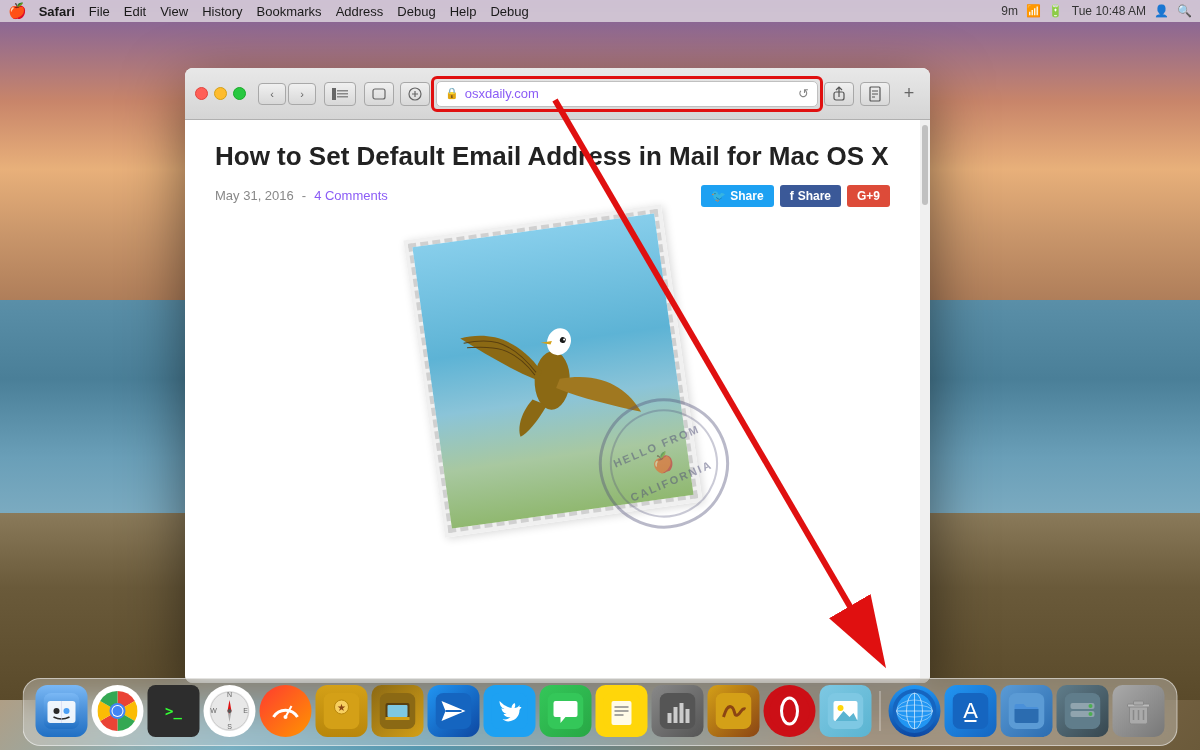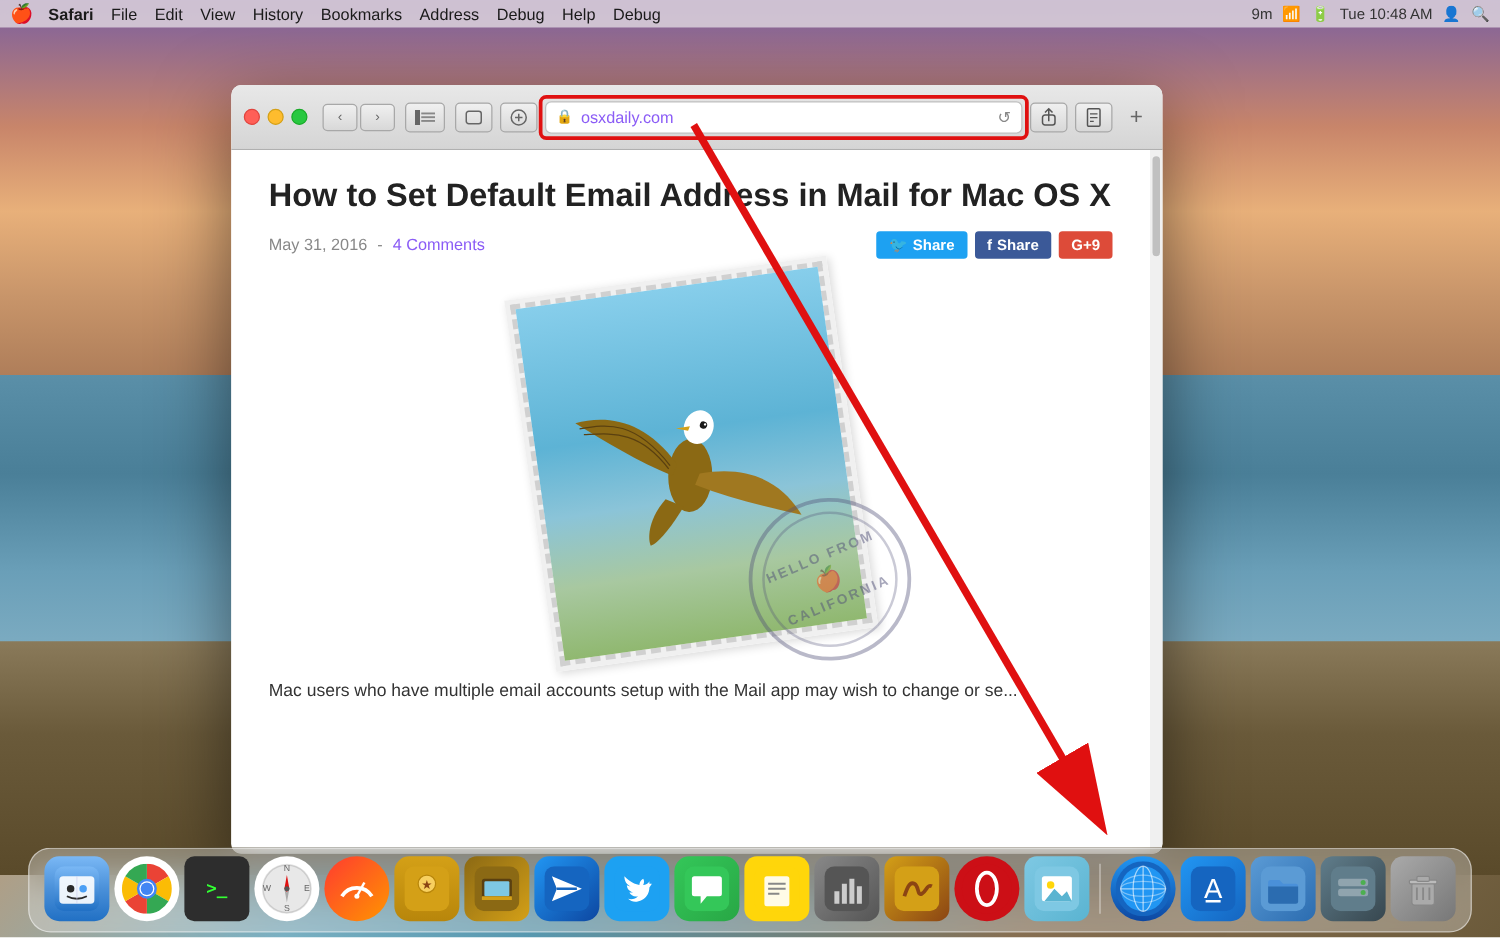--- a/index.html
+++ b/index.html
@@ -604,21 +604,20 @@
             </div>
 
             <div class="stamp-postmark">
               <span>HELLO FROM</span>
               <span class="postmark-apple">🍎</span>
               <span>CALIFORNIA</span>
             </div>
           </div>
         </div>
 
-        <p class="article-body">Mac users who have multiple email accounts setup with the Mail app may wish to change or se...</p>
       </div>
 
       <div id="scrollbar">
         <div class="scrollbar-thumb"></div>
       </div>
     </div>
   </div>
 
   <svg id="red-arrow" viewBox="0 0 745 615">
 

